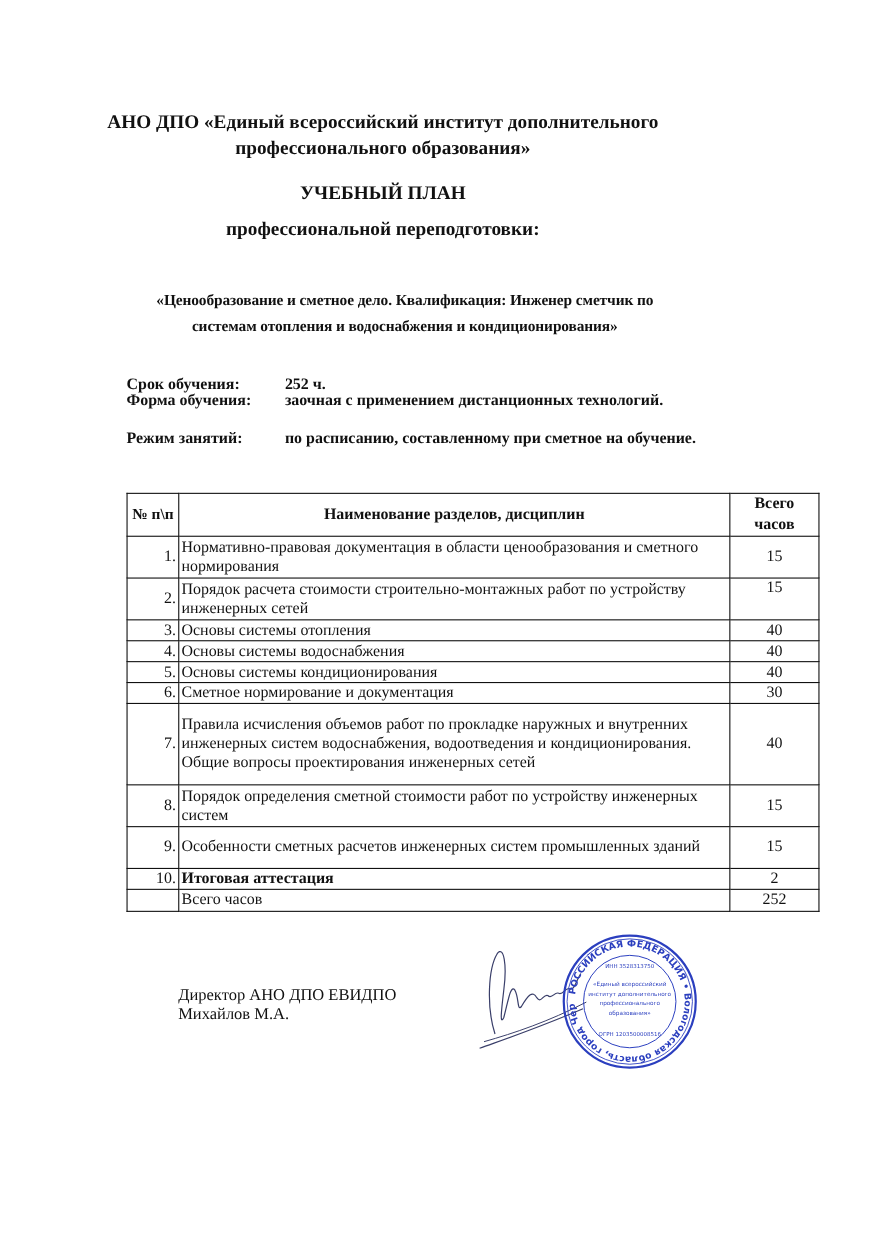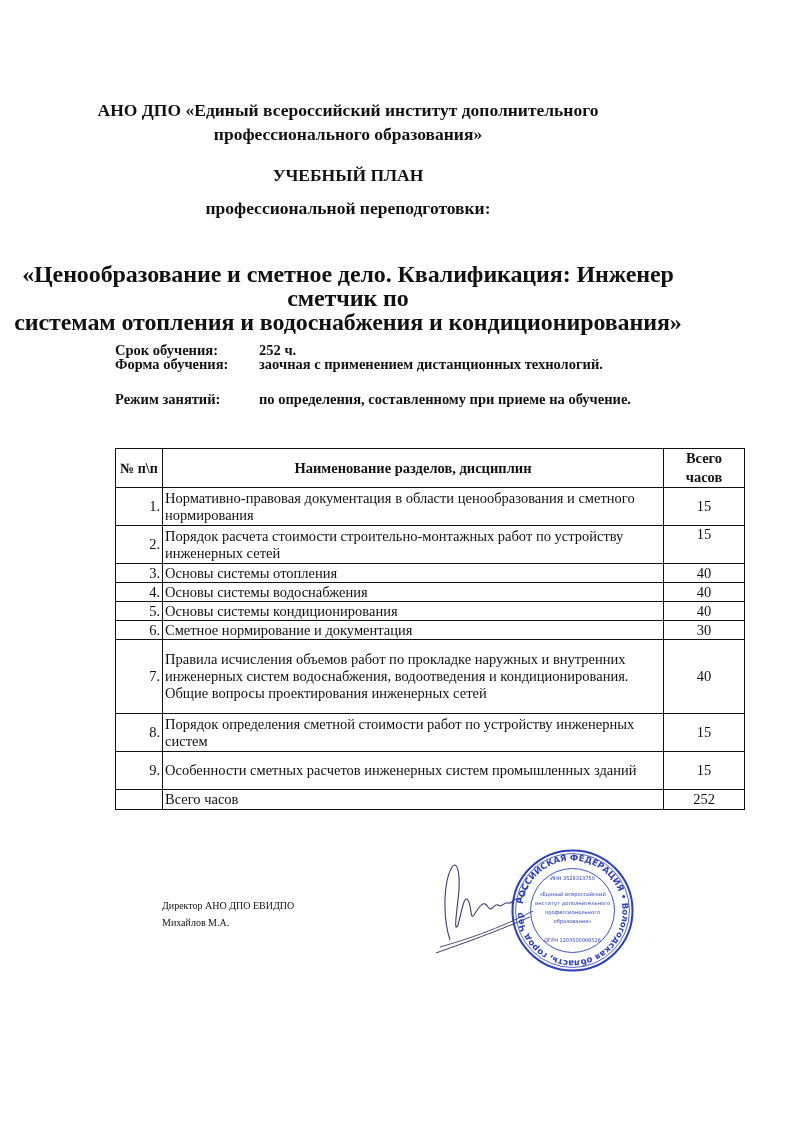--- a/index.html
+++ b/index.html
@@ -4,42 +4,42 @@
   <style>
     html, body { margin: 0; padding: 0; background: #ffffff; }
     body {
       width: 800px; height: 1130px; position: relative; overflow: hidden;
       font-family: "Liberation Serif", "DejaVu Serif", serif; color: #111;
     }
     .center { position: absolute; left: 0; width: 696px; text-align: center; font-weight: bold; }
     .org { top: 98px; font-size: 17.5px; line-height: 24px; }
     .doc-title { top: 163px; font-size: 17.5px; line-height: 24px; }
     .subtitle { top: 196px; font-size: 17.5px; line-height: 24px; }
-    .program { top: 262px; font-size: 24px; line-height: 24px; letter-spacing: -0.1px; }
+    .program { top: 262px; font-size: 14px; line-height: 24px; letter-spacing: -0.1px; margin-left: 20px; }
     .meta-row { position: absolute; left: 115px; font-size: 14.5px; font-weight: bold; }
     .meta-row .lbl { display: inline-block; width: 144px; }
     .r1 { top: 321px; margin-top: 21px; }
     .r2 { top: 356px; }
     .r3 { top: 391px; }
 
     table.plan {
       position: absolute; left: 115px; top: 448px; width: 630px;
       border-collapse: collapse; font-size: 14.5px; line-height: 17px;
     }
     table.plan td, table.plan th { border: 1.3px solid #111; padding: 0 2px; vertical-align: middle; }
     table.plan th { font-weight: bold; text-align: center; }
     th.c-num { width: 42px; height: 38px; padding: 0; white-space: nowrap; font-size: 14px; }
     th.c-hrs { width: 76px; line-height: 19px; }
     td.num { text-align: right; padding-right: 6px; }
     td.hrs { text-align: center; }
     td.hrs.top { vertical-align: top; }
     td.name { text-align: left; padding-left: 2px; }
     tr.bold td.name { font-weight: bold; }
 
-    .director { position: absolute; left: 162px; top: 897px; font-size: 10px; line-height: 17px; }
+    .director { position: absolute; left: 162px; top: 897px; font-size: 15px; line-height: 17px; }
 
     .signature { position: absolute; left: 428px; top: 855px; width: 110px; height: 100px; }
     .stamp { position: absolute; left: 510px; top: 848px; width: 125px; height: 125px; }
   </style>
 </head>
 <body>
 
 <div class="center org">
   <div>АНО ДПО «Единый всероссийский институт дополнительного</div>
   <div>профессионального образования»</div>
@@ -56,21 +56,21 @@
   <div>системам отопления и водоснабжения и кондиционирования»</div>
 </div>
 
 <div class="meta-row r1">
   <span class="lbl">Срок обучения:</span><span>252 ч.</span>
 </div>
 <div class="meta-row r2">
   <span class="lbl">Форма обучения:</span><span>заочная с применением дистанционных технологий.</span>
 </div>
 <div class="meta-row r3">
-  <span class="lbl">Режим занятий:</span><span>по определения, составленному при приеме на обучение.</span>
+  <span class="lbl">Режим занятий:</span><span>по расписанию, составленному при сметное на обучение.</span>
 </div>
 
 <table class="plan">
   <thead>
     <tr>
       <th class="c-num">№ п\п</th>
       <th class="c-name">Наименование разделов, дисциплин</th>
       <th class="c-hrs">
         <div>Всего</div>
         <div>часов</div>
@@ -116,20 +116,25 @@
       <tr style="height: 38px;">
         <td class="num">8.</td>
         <td class="name">Порядок определения сметной стоимости работ по устройству инженерных систем</td>
         <td class="hrs">15</td>
       </tr>
       <tr style="height: 38px;">
         <td class="num">9.</td>
         <td class="name">Особенности сметных расчетов инженерных систем промышленных зданий</td>
         <td class="hrs">15</td>
       </tr>
+      <tr class="bold" style="height: 19px;">
+        <td class="num">10.</td>
+        <td class="name">Итоговая аттестация</td>
+        <td class="hrs">2</td>
+      </tr>
       <tr style="height: 20px;">
         <td class="num"></td>
         <td class="name">Всего часов</td>
         <td class="hrs">252</td>
       </tr>
     </tbody>
 </table>
 
 <div class="director">
   <div>Директор АНО ДПО ЕВИДПО</div>

